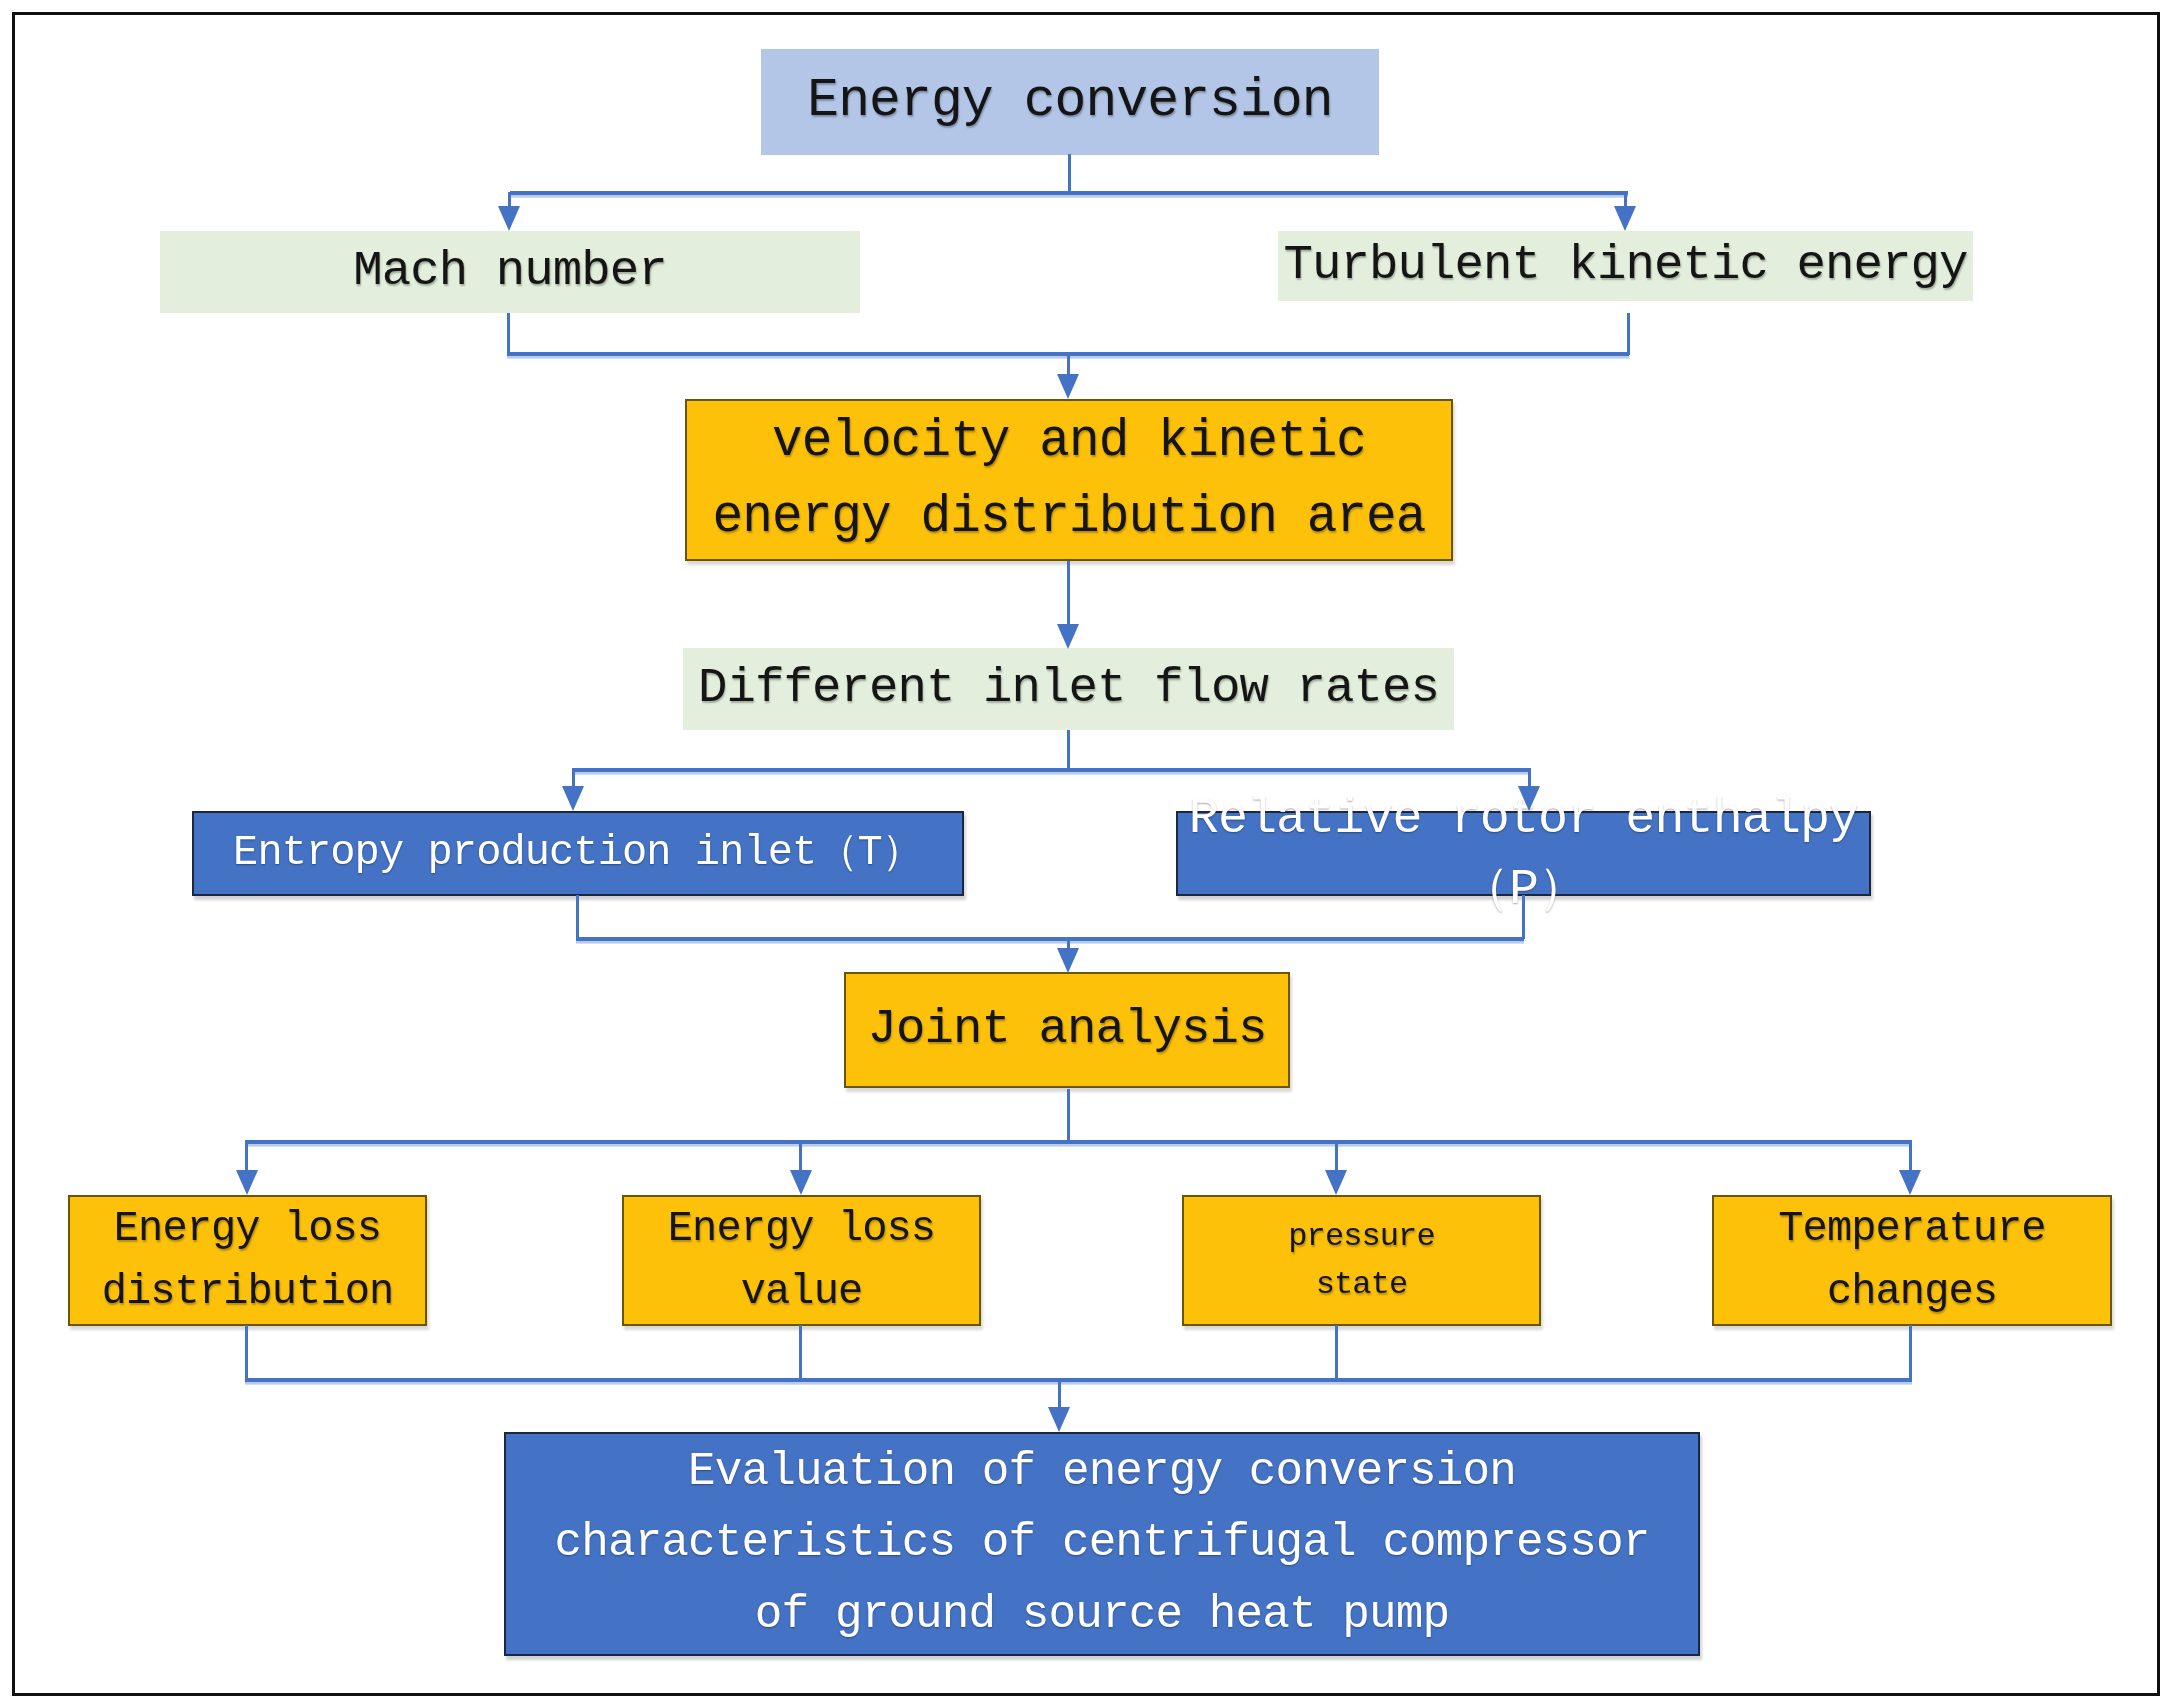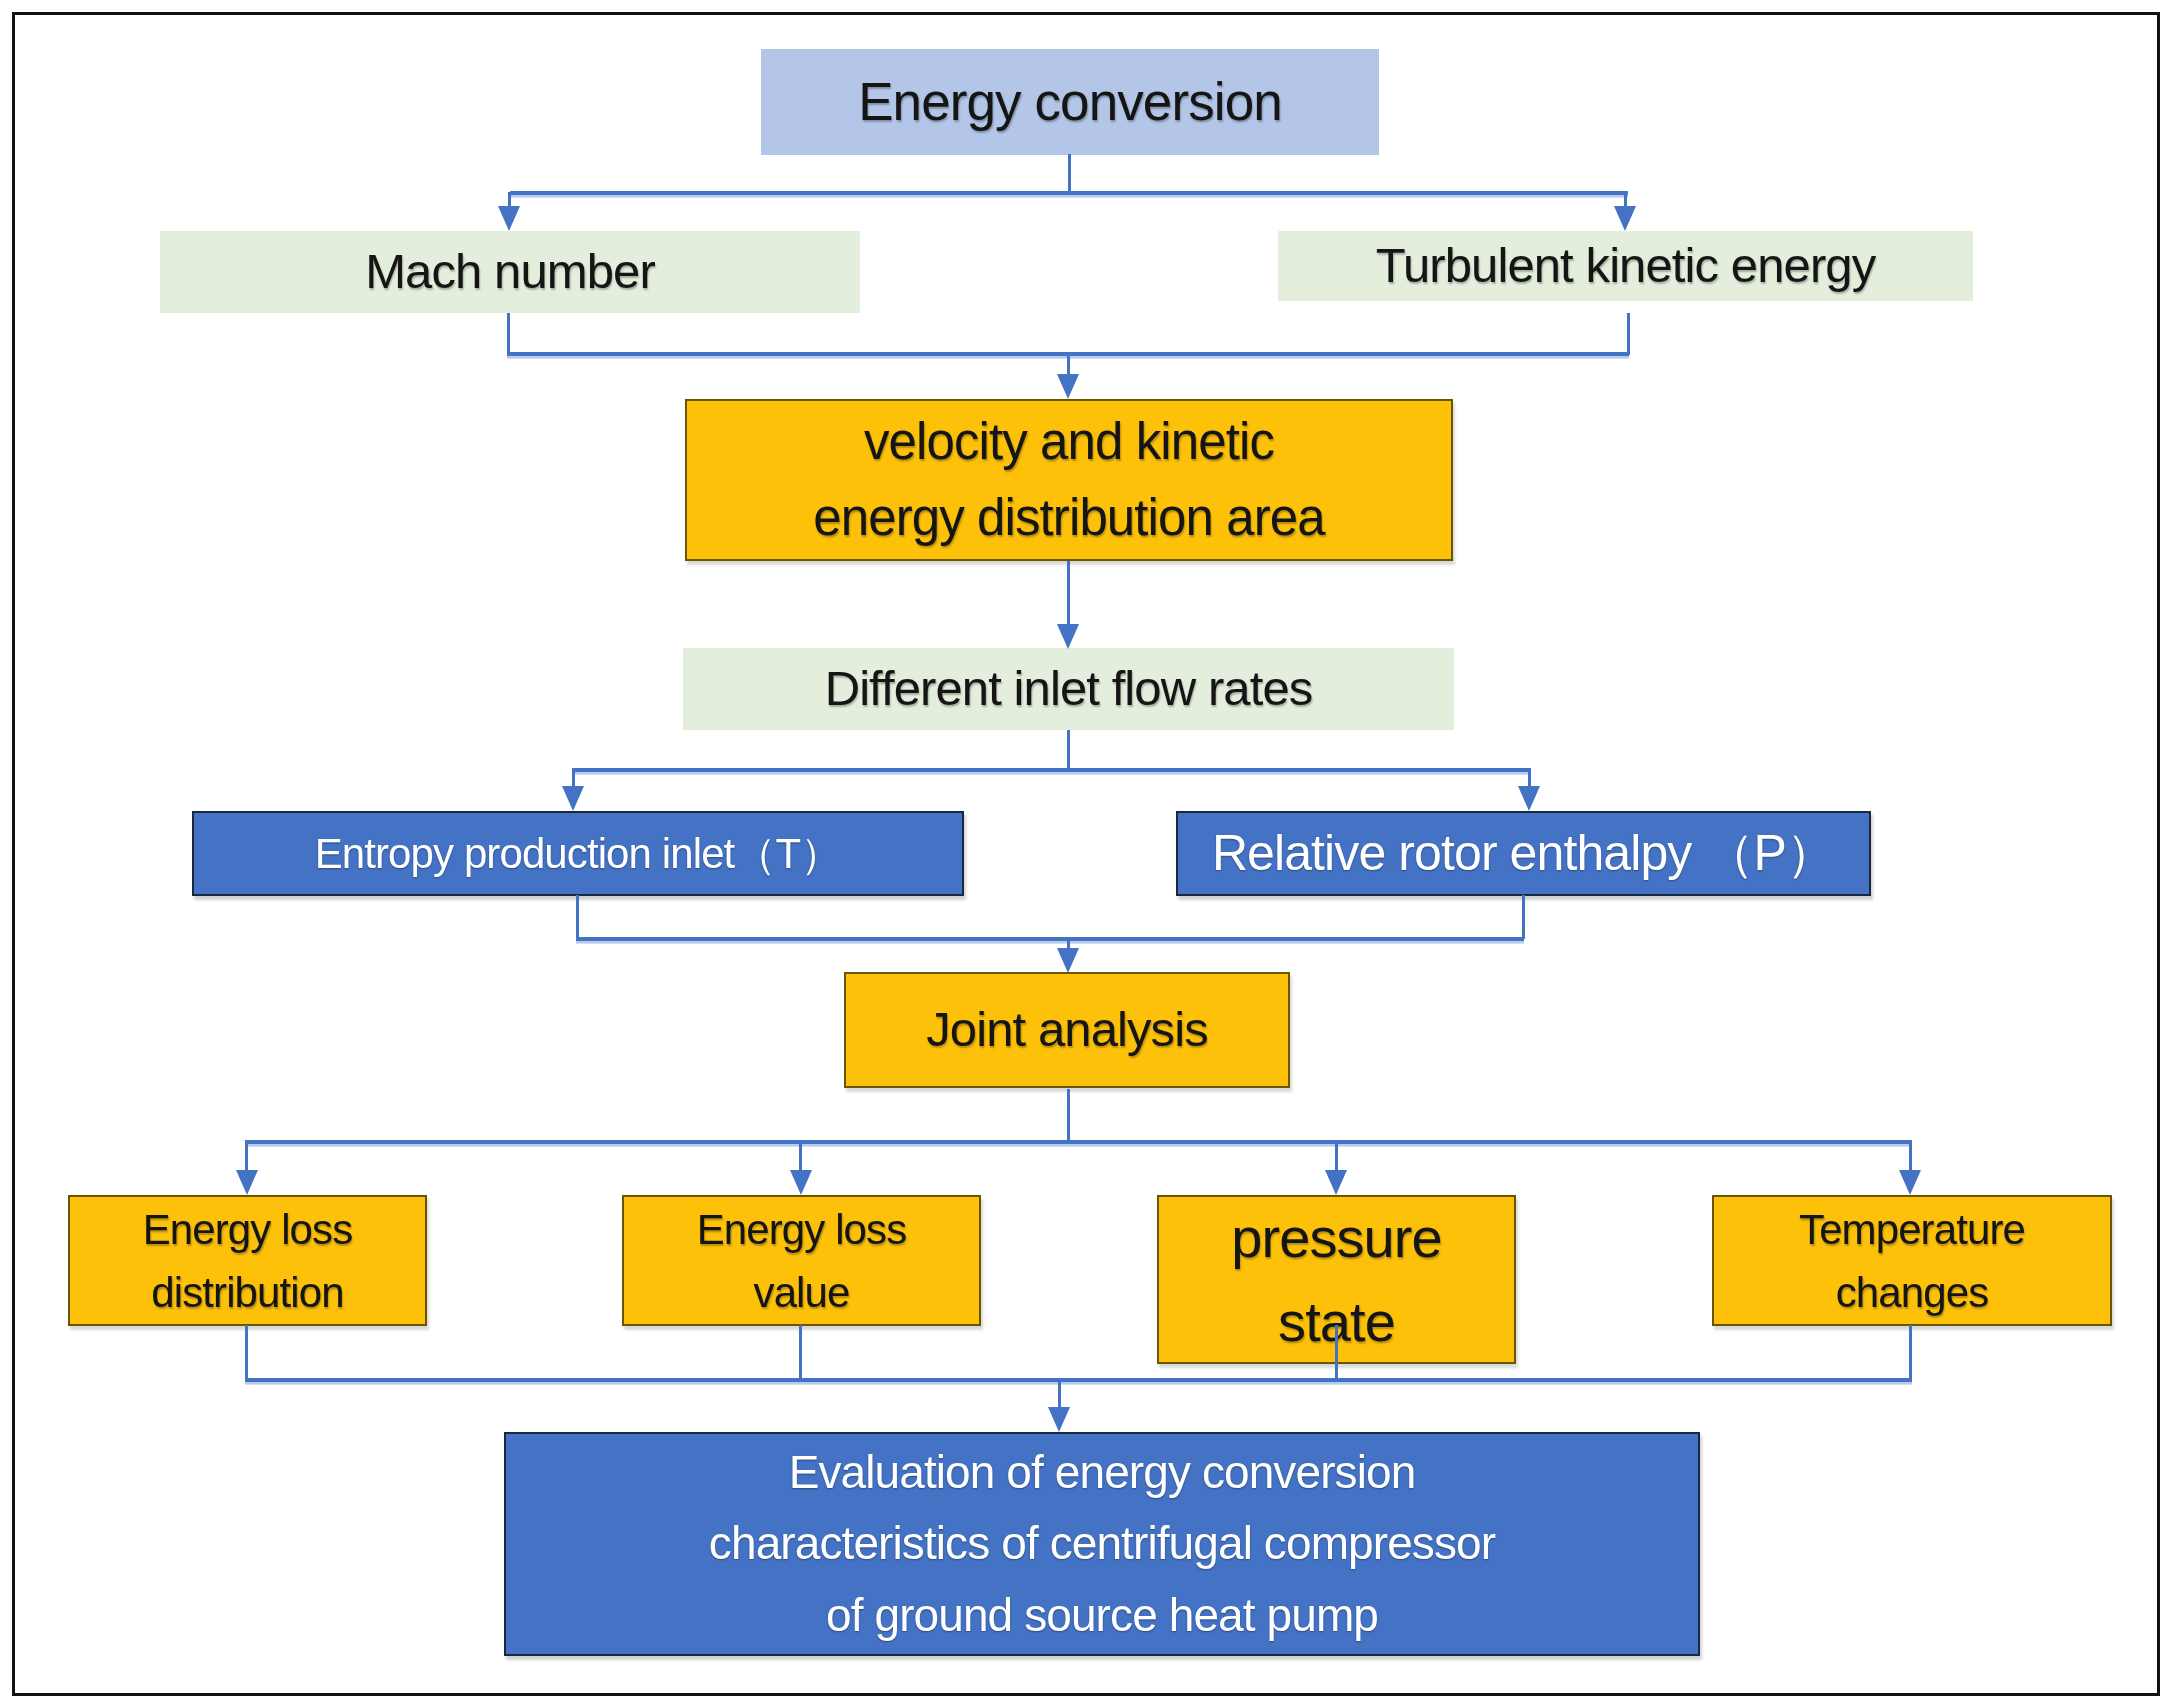--- a/index.html
+++ b/index.html
@@ -1,18 +1,18 @@
 <!DOCTYPE html>
 <html style="--background: #ffffff; --frame: #111111; --node-light-blue: #b3c6e8; --node-light-green: #e3efdc; --node-orange: #fdc10a; --node-orange-border: #6a5500; --node-blue: #4472c4; --node-blue-border: #19283f; --node-text-dark: #151515; --node-text-light: #ffffff; --connector: #4472c4; --connector-light: #b9cbec;font-size:14px"><head>
 <meta charset="utf-8">
 <style>
   *{margin:0;padding:0;box-sizing:border-box}
   html,body{background:#fff}
   .canvas{position:relative;width:2172px;height:1708px;background:var(--background,#ffffff);
-          font-family:Liberation Sans, sans-serif;overflow:hidden}
+          font-family:Liberation Mono, monospace;overflow:hidden}
   .frame{position:absolute;left:12.4px;top:12.4px;right:12.4px;bottom:12.4px;
          border:3.5px solid var(--frame,#111111)}
   .node{position:absolute;display:flex;align-items:center;justify-content:center;
         text-align:center;line-height:1.42;letter-spacing:-0.9px;
         color:var(--node-text-dark,#151515)}
   .node span{white-space:pre-line;text-shadow:0.9px 1.8px 1.8px rgba(0,0,0,.28)}
   .lb{background:var(--node-light-blue,#b3c6e8)}
   .lg{background:var(--node-light-green,#e3efdc)}
   .or{background:var(--node-orange,#fdc10a);border:2.6px solid var(--node-orange-border,#6a5500);
       box-shadow:1.8px 3.5px 2.6px rgba(0,0,0,.15)}
@@ -67,21 +67,21 @@
   <div class="node or" style="left:68px;top:1195px;width:359px;height:131px;font-size:42px;line-height:1.5">
     <span>Energy loss
 distribution</span>
   </div>
 
   <div class="node or" style="left:622px;top:1195px;width:359px;height:131px;font-size:42px;line-height:1.5">
     <span>Energy loss
 value</span>
   </div>
 
-  <div class="node or" style="left:1157px;top:1195px;width:359px;height:169px;font-size:56px;line-height:1.5">
+  <div class="node or" style="left:1182px;top:1195px;width:359px;height:131px;font-size:32px;line-height:1.5">
     <span>pressure
 state</span>
   </div>
 
   <div class="node or" style="left:1712px;top:1195px;width:400px;height:131px;font-size:42px;line-height:1.5">
     <span>Temperature
 changes</span>
   </div>
 
   <div class="node bl" style="left:504px;top:1432px;width:1196px;height:224px;font-size:46px;line-height:1.55">

